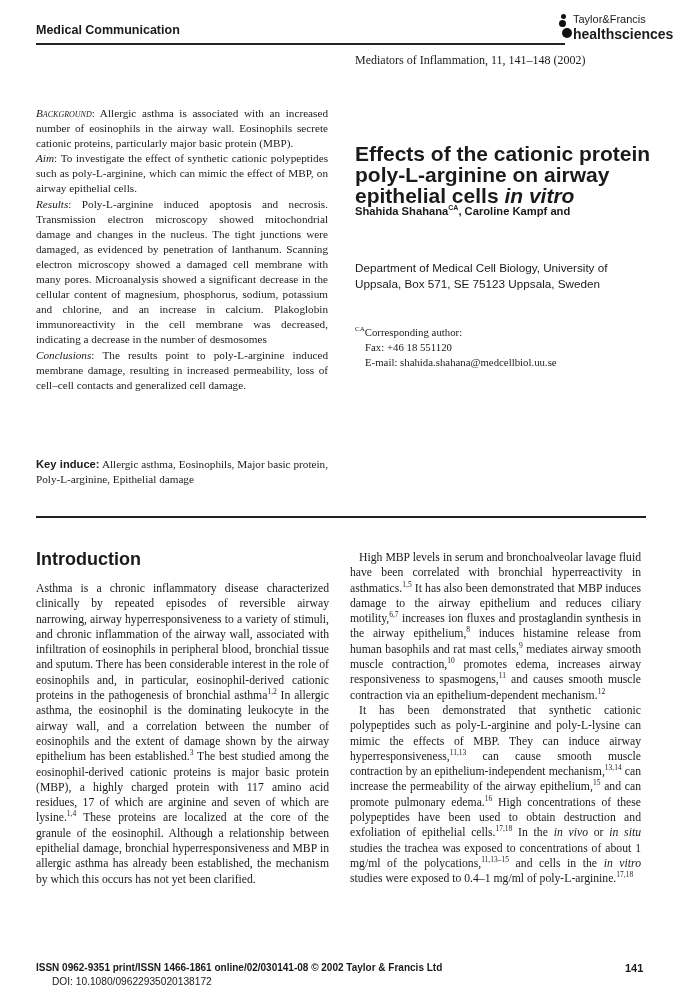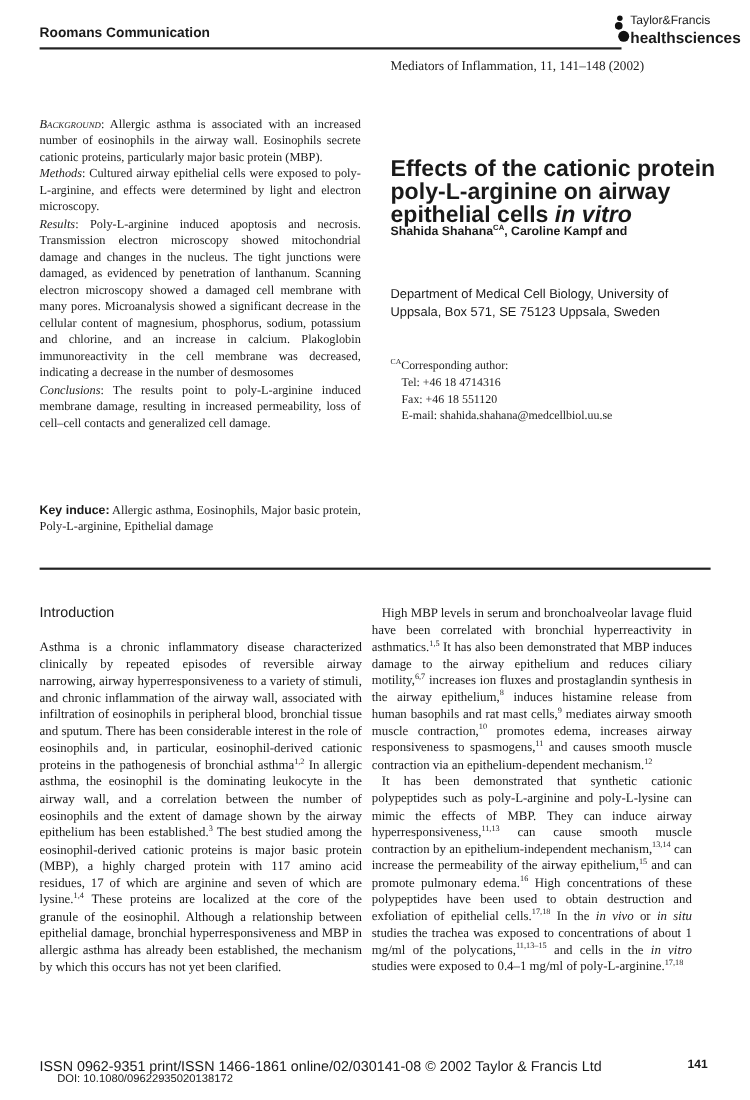--- a/index.html
+++ b/index.html
@@ -26,65 +26,64 @@
   #title i { font-style:italic; }
   #authors { position:absolute; left:355px; top:199px; width:300px; font-size:11.2px; line-height:17px; font-weight:bold; }
   #authors sup { font-size:7px; }
   #affil { position:absolute; left:355px; top:260px; width:300px; font-size:11.7px; line-height:16px; }
   #corr { position:absolute; left:355px; top:322px; width:300px; font-size:10.8px; line-height:15px; }
   #corr sup { font-size:7px; }
   #corr .ind { padding-left:10px; }
 
   #mid-rule { position:absolute; left:36px; top:516px; width:610px; height:2px; background:#222; }
 
-  #intro-head { position:absolute; left:36px; top:549px; font-size:13px; font-weight:normal; }
+  #intro-head { position:absolute; left:36px; top:549px; font-size:18px; font-weight:bold; }
   .col { position:absolute; font-size:11.7px; line-height:15.3px; text-align:justify; }
   .col p { margin:0; }
   .col sup { font-size:7.5px; line-height:0; }
   .col i { font-style:italic; }
   #col-left { left:36px; top:581px; width:293px; }
-  #col-right { left:338px; top:550px; width:291px; }
+  #col-right { left:350px; top:550px; width:291px; }
   #col-right p { text-indent:9px; }
 
-  #footer-issn { position:absolute; left:36px; top:962px; font-size:13px; font-weight:normal; }
+  #footer-issn { position:absolute; left:36px; top:962px; font-size:10px; font-weight:bold; }
   #footer-doi { position:absolute; left:36px; top:976px; font-size:10.2px;margin-left:16px; }
   #footer-page { position:absolute; left:625px; top:962px; font-size:11px; font-weight:bold; }
 </style>
 </head>
 <body>
 
-<div id="header-label" class="sans">Roomans Communication</div>
+<div id="header-label" class="sans">Medical Communication</div>
 <div id="header-rule"></div>
 <div id="logo" class="sans">
   <div class="dots">
     <div class="dot" style="left:4px;top:2px;width:5px;height:5px;"></div>
     <div class="dot" style="left:2px;top:8px;width:7px;height:7px;"></div>
     <div class="dot" style="left:5px;top:16px;width:10px;height:10px;"></div>
   </div>
   <div class="t1">Taylor&amp;Francis</div>
   <div class="t2">healthsciences</div>
 </div>
 <div id="journal-ref" class="serif">Mediators of Inflammation, 11, 141–148 (2002)</div>
 
 <div id="abstract" class="serif">
   <p><span class="lab sc">Background</span><span>: Allergic asthma is associated with an increased number of eosinophils in the airway wall. Eosinophils secrete cationic proteins, particularly major basic protein (MBP).</span></p>
-  <p><span class="lab">Methods</span><span>: Cultured airway epithelial cells were exposed to poly-L-arginine, and effects were determined by light and electron microscopy.</span></p>
+  <p><span class="lab">Aim</span><span>: To investigate the effect of synthetic cationic polypeptides such as poly-L-arginine, which can mimic the effect of MBP, on airway epithelial cells.</span></p>
   <p><span class="lab">Results</span><span>: Poly-L-arginine induced apoptosis and necrosis. Transmission electron microscopy showed mitochondrial damage and changes in the nucleus. The tight junctions were damaged, as evidenced by penetration of lanthanum. Scanning electron microscopy showed a damaged cell membrane with many pores. Microanalysis showed a significant decrease in the cellular content of magnesium, phosphorus, sodium, potassium and chlorine, and an increase in calcium. Plakoglobin immunoreactivity in the cell membrane was decreased, indicating a decrease in the number of desmosomes</span></p>
   <p><span class="lab">Conclusions</span><span>: The results point to poly-L-arginine induced membrane damage, resulting in increased permeability, loss of cell–cell contacts and generalized cell damage.</span></p>
 </div>
 <div id="keywords" class="serif"><span class="kl sans">Key induce:</span><span> Allergic asthma, Eosinophils, Major basic protein, Poly-L-arginine, Epithelial damage</span></div>
 
 <div id="title" class="sans"><span>Effects of the cationic protein poly-L-arginine on airway epithelial cells </span><i>in vitro</i></div>
 <div id="authors" class="sans">
   <div><span>Shahida Shahana</span><sup>CA</sup><span>, Caroline Kampf and</span></div>
 </div>
 <div id="affil" class="sans">Department of Medical Cell Biology, University of Uppsala, Box 571, SE 75123 Uppsala, Sweden</div>
 <div id="corr" class="serif">
   <div><sup>CA</sup><span>Corresponding author:</span></div>
-  <div class="ind">Tel: +46 18 4714316</div>
   <div class="ind">Fax: +46 18 551120</div>
   <div class="ind">E-mail: shahida.shahana@medcellbiol.uu.se</div>
 </div>
 
 <div id="mid-rule"></div>
 
 <div id="intro-head" class="sans">Introduction</div>
 
 <div id="col-left" class="col serif">
   <p><span>Asthma is a chronic inflammatory disease characterized clinically by repeated episodes of reversible airway narrowing, airway hyperresponsiveness to a variety of stimuli, and chronic inflammation of the airway wall, associated with infiltration of eosinophils in peripheral blood, bronchial tissue and sputum. There has been considerable interest in the role of eosinophils and, in particular, eosinophil-derived cationic proteins in the pathogenesis of bronchial asthma</span><sup>1,2</sup><span> In allergic asthma, the eosinophil is the dominating leukocyte in the airway wall, and a correlation between the number of eosinophils and the extent of damage shown by the airway epithelium has been established.</span><sup>3</sup><span> The best studied among the eosinophil-derived cationic proteins is major basic protein (MBP), a highly charged protein with 117 amino acid residues, 17 of which are arginine and seven of which are lysine.</span><sup>1,4</sup><span> These proteins are localized at the core of the granule of the eosinophil. Although a relationship between epithelial damage, bronchial hyperresponsiveness and MBP in allergic asthma has already been established, the mechanism by which this occurs has not yet been clarified.</span></p>

